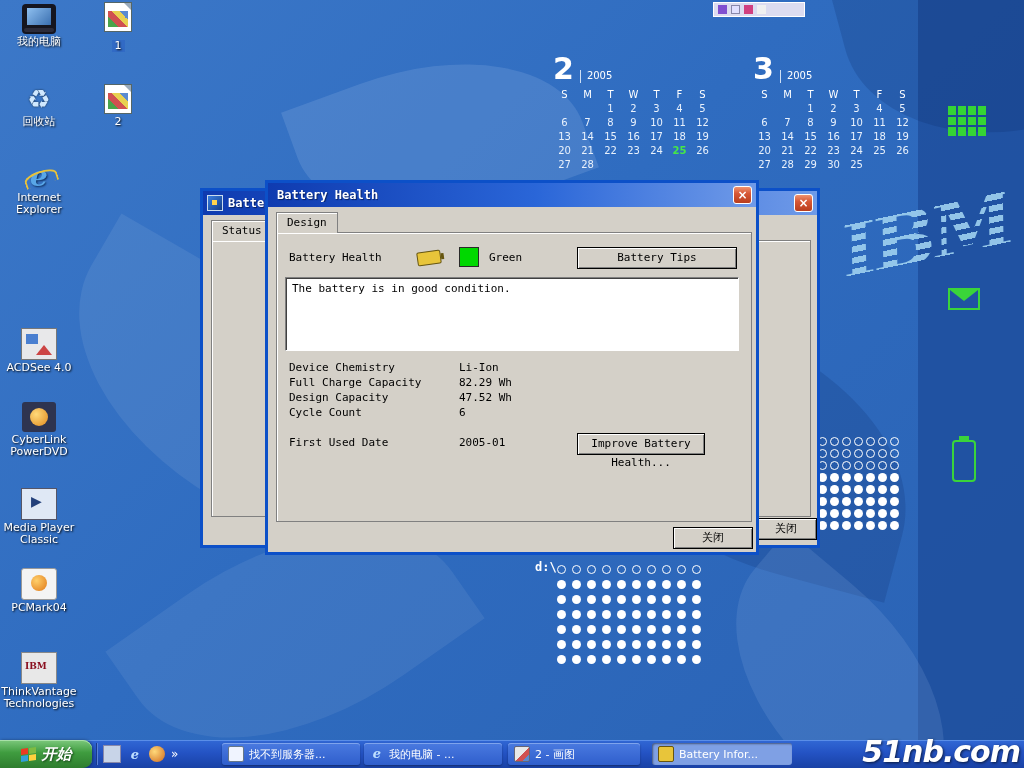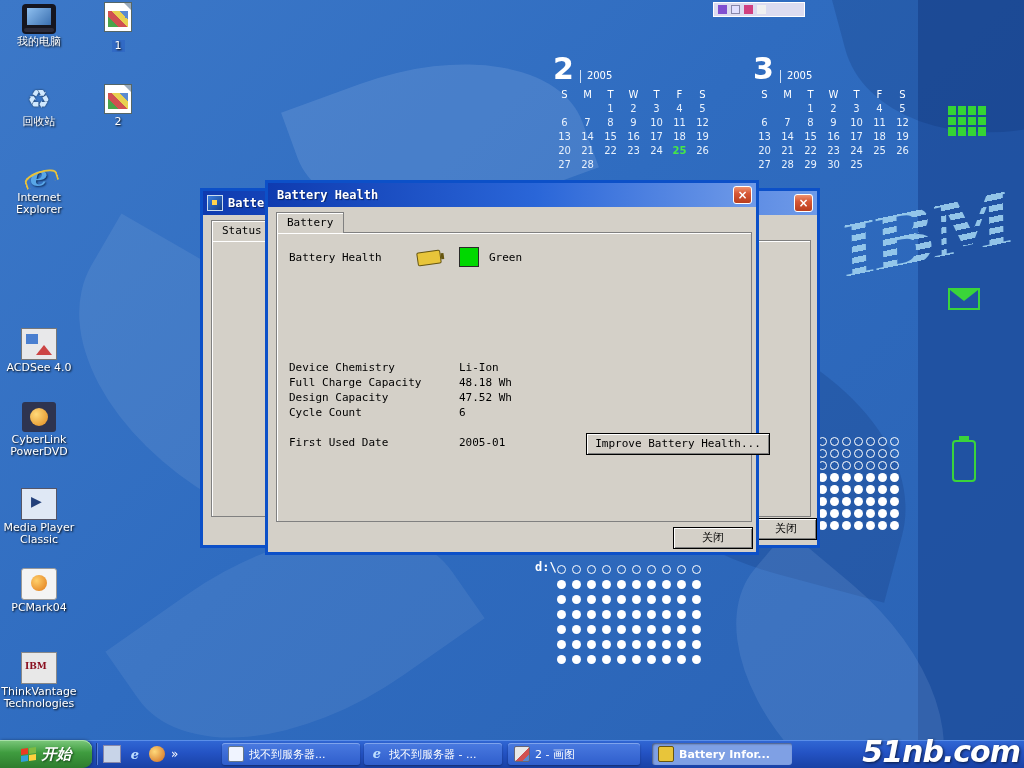--- a/index.html
+++ b/index.html
@@ -82,21 +82,21 @@
   .start-btn{position:absolute;left:0;top:0;width:92px;height:28px;border-radius:0 9px 9px 0;background:linear-gradient(#7cc87c,#3f9c3f 45%,#2e7d2e);box-shadow:inset 0 1px 0 #a8e0a8,1px 0 3px rgba(0,0,0,.4);display:flex;align-items:center;justify-content:center;color:#fff;font:bold italic 15px "DejaVu Sans",sans-serif;text-shadow:1px 1px 2px #1a4a1a;cursor:pointer;}
   .flag{display:inline-grid;grid-template-columns:7px 7px;grid-template-rows:6px 6px;gap:1px;transform:skewY(-8deg);margin-right:6px;}
   .flag span:nth-child(1){background:#ea3b23;}.flag span:nth-child(2){background:#7fbb42;}
   .flag span:nth-child(3){background:#32a0da;}.flag span:nth-child(4){background:#ffd13e;}
   .ql{position:absolute;left:96px;top:3px;height:22px;display:flex;align-items:center;gap:6px;padding-left:6px;border-left:1px solid #1a3a8a;box-shadow:inset 1px 0 0 #5a82d8;}
   .ql-ico{width:16px;height:16px;display:flex;align-items:center;justify-content:center;font:bold italic 13px "DejaVu Serif",serif;color:#bfe0ff;}
   .ql-ico.grey{background:#c8d4e8;border:1px solid #88a;}
   .ql-ico.media{border-radius:50%;background:radial-gradient(circle at 35% 35%,#ffd97a,#d06a1e);}
   .ql-chevron{color:#fff;font-size:12px;}
   .task{position:absolute;top:3px;height:22px;border-radius:3px;background:linear-gradient(#4a7ae0,#2f5ecc);box-shadow:inset 0 1px 0 #7fa4ec,0 1px 2px rgba(0,0,0,.35);color:#fff;font-size:11px;display:flex;align-items:center;gap:5px;padding:0 6px;box-sizing:border-box;overflow:hidden;white-space:nowrap;cursor:pointer;}
-  .task.active{background:#7fa0e4;box-shadow:inset 1px 1px 2px rgba(0,0,0,.45);color:#fff;font-weight:bold;}
+  .task.active{background:#7fa0e4;box-shadow:inset 1px 1px 2px rgba(0,0,0,.45);color:#fff;}
   .task .tico{flex:0 0 14px;width:14px;height:14px;border-radius:2px;}
   .tico.page{background:#f0f4ff;border:1px solid #678;}
   .tico.ie{background:transparent;color:#bfe0ff;font:bold italic 13px "DejaVu Serif",serif;line-height:14px;text-align:center;}
   .tico.paint{background:linear-gradient(135deg,#e8e8e8 0 50%,#d05050 50% 75%,#5a8ad0 75%);border:1px solid #667;}
   .tico.batt{background:#e8c53a;border:1px solid #665510;}
   .tray{position:absolute;left:798px;right:0;top:0;bottom:0;border-left:1px solid #1a3a8a;box-shadow:inset 1px 0 0 #5a82d8;display:flex;align-items:center;gap:8px;padding-left:10px;}
   .tray-lang{color:#fff;font-size:11px;font-weight:bold;}
   .tray-batt{background:#0d2a7a;border:1px solid #cdd8f0;border-radius:3px;color:#fff;font:bold 11px "DejaVu Sans",sans-serif;padding:2px 7px;}
   .watermark{position:absolute;right:4px;bottom:-1px;z-index:12;color:#fff;font:bold italic 30px "DejaVu Sans",sans-serif;text-shadow:1px 1px 3px rgba(0,0,0,.65);letter-spacing:-1px;}
 </style>
@@ -438,47 +438,51 @@
       <div class="btn" style="left:552px;top:303px;width:62px;">关闭</div>
     </div>
   </div>
 
   <div class="window" style="left:265px;top:180px;width:494px;height:375px;z-index:6;">
     <div class="titlebar">
       <span class="title-text">Battery Health</span>
       <span class="close-x">×</span>
     </div>
     <div class="win-body">
-      <div class="tab" style="left:8px;top:5px;">Battery</div>
+      <div class="tab" style="left:8px;top:5px;">Design</div>
       <div class="pane" style="left:8px;top:25px;width:474px;height:288px;">
         <div class="lbl" style="left:12px;top:18px;">Battery Health</div>
         <div class="batt-glyph" style="left:140px;top:18px;"></div>
         <div class="swatch" style="left:182px;top:14px;"></div>
         <div class="lbl" style="left:212px;top:18px;">Green</div>
+        <div class="btn" style="left:300px;top:14px;width:160px;">Battery Tips</div>
+        <div class="sunken" style="left:8px;top:44px;width:454px;height:74px;">
+          <span>The battery is in good condition.</span>
+        </div>
         <div>
           <span class="lbl" style="left:12px;top:128px;">Device Chemistry</span>
           <span class="lbl" style="left:182px;top:128px;">Li-Ion</span>
         </div>
         <div>
           <span class="lbl" style="left:12px;top:143px;">Full Charge Capacity</span>
-          <span class="lbl" style="left:182px;top:143px;">48.18 Wh</span>
+          <span class="lbl" style="left:182px;top:143px;">82.29 Wh</span>
         </div>
         <div>
           <span class="lbl" style="left:12px;top:158px;">Design Capacity</span>
           <span class="lbl" style="left:182px;top:158px;">47.52 Wh</span>
         </div>
         <div>
           <span class="lbl" style="left:12px;top:173px;text-align:right;">Cycle Count</span>
           <span class="lbl" style="left:182px;top:173px;">6</span>
         </div>
         <div>
           <span class="lbl" style="left:12px;top:203px;">First Used Date</span>
           <span class="lbl" style="left:182px;top:203px;">2005-01</span>
         </div>
-        <div class="btn" style="left:300px;top:200px;width:184px;margin-left:9px;">Improve Battery Health...</div>
+        <div class="btn" style="left:300px;top:200px;width:128px;">Improve Battery Health...</div>
       </div>
       <div class="btn" style="left:405px;top:320px;width:80px;">关闭</div>
     </div>
   </div>
 
   <div class="taskbar">
     <div class="start-btn">
       <span class="flag">
           <span></span>
           <span></span>
@@ -492,21 +496,21 @@
       <span class="ql-ico">e</span>
       <span class="ql-ico media"></span>
       <span class="ql-chevron">»</span>
     </div>
     <div class="task" style="left:222px;width:138px;">
       <span class="tico page"></span>
       <span>找不到服务器...</span>
     </div>
     <div class="task" style="left:364px;width:138px;">
       <span class="tico ie">e</span>
-      <span>找不到服务器 - ...</span>
+      <span>我的电脑 - ...</span>
     </div>
     <div class="task" style="left:508px;width:132px;">
       <span class="tico paint"></span>
       <span>2 - 画图</span>
     </div>
     <div class="task active" style="left:652px;width:140px;">
       <span class="tico batt"></span>
       <span>Battery Infor...</span>
     </div>
   </div>

